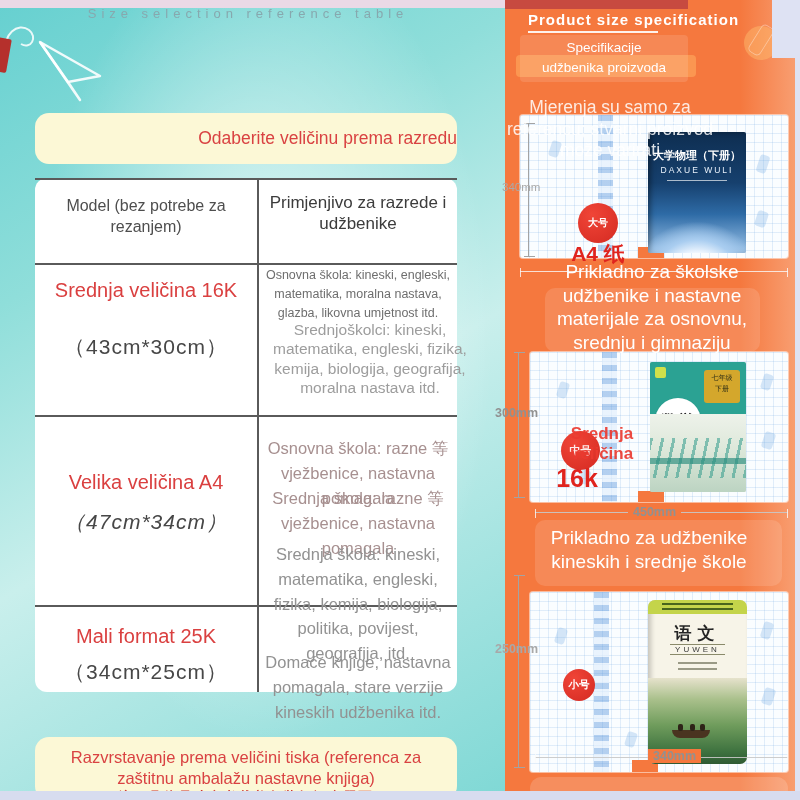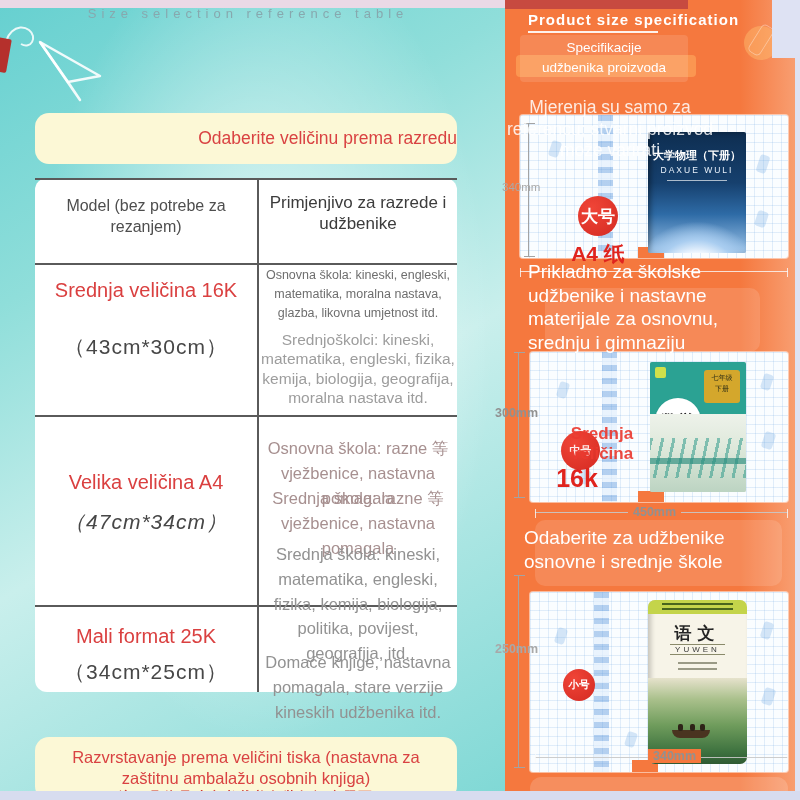--- a/index.html
+++ b/index.html
@@ -62,21 +62,21 @@
   .vline{position:absolute;width:0;border-left:1px solid #a3a3a3;}
   .vline:before,.vline:after{content:"";position:absolute;left:-5px;width:11px;height:1px;background:#a3a3a3;}
   .vline:before{top:0;}.vline:after{bottom:0;}
   .hline{position:absolute;height:0;border-top:1px solid rgba(250,250,250,.8);}
   .hline:before,.hline:after{content:"";position:absolute;top:-4px;width:1px;height:9px;background:rgba(250,250,250,.8);}
   .hline:before{left:0;}.hline:after{right:0;}
   .mlabel{position:absolute;font-size:12.5px;font-weight:bold;color:#919191;z-index:4;}
   .mlabel.onln{background:#f5783e;padding:0 5px;}
   .badge{position:absolute;border-radius:50%;background:radial-gradient(circle at 35% 30%,#f04537,#d42a22);
     color:#fff;display:flex;align-items:center;justify-content:center;font-weight:bold;z-index:3;}
-  .caption{position:absolute;color:#fff;font-size:19px;line-height:1.24;z-index:5;}
+  .caption{position:absolute;color:#fff;font-size:19px;line-height:1.24;text-align:center;z-index:5;}
   .capbg{position:absolute;background:rgba(255,255,255,.13);border-radius:10px;z-index:1;}
   
   #book1{background:linear-gradient(180deg,#0e2e51 0%,#16406e 42%,#2e6ba6 68%,#9dc4e9 100%);
     border-radius:2px;box-shadow:inset 3px 0 5px rgba(0,0,0,.35);overflow:hidden;}
   #book1:after{content:"";position:absolute;left:-15%;bottom:-26px;width:130%;height:58px;
     background:radial-gradient(ellipse at 50% 100%, #f0f7ff 0 32%, #a9cdf0 48%, rgba(70,120,180,0) 70%);}
   #book1 .bt{position:absolute;top:16px;left:0;width:100%;text-align:center;
     color:#fff;font-size:11px;font-weight:bold;}
   #book1 .bs{position:absolute;top:33px;left:0;width:100%;text-align:center;
     color:#e8f1fb;font-size:8.5px;letter-spacing:2px;}
@@ -153,29 +153,29 @@
     <div class="c1 model-red" style="top:100px;padding:0 16px;width:190px;">Srednja veličina 16K</div>
     <div class="c1 model-size" style="top:155px;">（43cm*30cm）</div>
 
     <div class="c1 model-red" style="top:292px;">Velika veličina A4</div>
     <div class="c1 model-size" style="top:330px;font-style:italic;">（47cm*34cm）</div>
 
     <div class="c1 model-red" style="top:446px;">Mali format 25K</div>
     <div class="c1 model-size" style="top:480px;">（34cm*25cm）</div>
 
     <div class="c2 ap0" style="top:88px;">Osnovna škola: kineski, engleski, matematika, moralna nastava, glazba, likovna umjetnost itd.</div>
-    <div class="c2 ap1" style="top:152px;">Srednjoškolci: kineski, matematika, engleski, fizika, kemija, biologija, geografija, moralna nastava itd.</div>
+    <div class="c2 ap1" style="top:142px;padding-left:12px;">Srednjoškolci: kineski, matematika, engleski, fizika, kemija, biologija, geografija, moralna nastava itd.</div>
     <div class="c2 apP" style="top:308px;">Srednja škola: razne 等vježbenice, nastavna pomagala</div>
     <div class="c2 apP" style="top:258px;">Osnovna škola: razne 等vježbenice, nastavna pomagala</div>
     <div class="c2 apG" style="top:364px;">Srednja škola: kineski, matematika, engleski, fizika, kemija, biologija, politika, povijest, geografija, itd.</div>
     <div class="c2 apG" style="top:472px;">Domaće knjige, nastavna pomagala, stare verzije kineskih udžbenika itd.</div>
   </div>
 
   <div id="sort-box" class="abs ybox">
-    <div class="t">Razvrstavanje prema veličini tiska (nastavna za zaštitnu ambalažu osobnih knjiga)</div>
+    <div class="t">Razvrstavanje prema veličini tiska (referenca za zaštitnu ambalažu nastavne knjiga)</div>
     <div class="clip">注：具体尺寸参考裁剪包装知识专题页</div>
   </div>
 
   <div id="right-bg" class="abs"></div>
   <div id="right-fade" class="abs"></div>
   <div id="rp-topbar" class="abs"></div>
 
   <div id="rp-header" class="abs">Product size specification</div>
   <div id="rp-underline" class="abs"></div>
 
@@ -195,21 +195,21 @@
     <div class="smudge" style="left:30px;top:26px;width:10px;height:16px;"></div>
     <div class="smudge" style="left:238px;top:40px;width:10px;height:18px;"></div>
     <div class="smudge" style="left:236px;top:96px;width:11px;height:16px;"></div>
     <div class="notch" style="left:118px;bottom:0;width:26px;height:11px;"></div>
     <div id="book1" class="abs" style="left:128px;top:17px;width:98px;height:121px;">
       <div class="bt">大学物理（下册）</div>
       <div class="bs">DAXUE WULI</div>
       <div class="brule"></div>
     </div>
   </div>
-  <div class="badge" style="left:578px;top:196px;width:40px;height:40px;font-size:17px;">大号</div>
+  <div class="badge" style="left:578px;top:203px;width:40px;height:40px;font-size:10px;">大号</div>
   <div class="abs" style="left:556px;top:240px;width:84px;text-align:center;font-size:21px;font-weight:bold;color:#e0241e;z-index:3;">A4 纸</div>
   <div class="vline" style="left:528px;top:123px;height:134px;"></div>
   <div class="mlabel" style="left:502px;top:181px;color:#a9a9a9;font-weight:normal;font-size:11.5px;">340mm</div>
 
   <div class="hline" style="left:520px;top:271px;width:268px;"></div>
   <div class="capbg" style="left:545px;top:288px;width:215px;height:64px;"></div>
   <div class="caption" style="left:528px;top:260px;width:248px;">Prikladno za školske udžbenike i nastavne materijale za osnovnu, srednju i gimnaziju</div>
 
   <div class="abs sheet" style="left:530px;top:352px;width:258px;height:150px;">
     <div class="tape" style="left:72px;"></div>
@@ -236,21 +236,21 @@
     <div>Srednja</div>
     <div>veličina</div>
   </div>
   <div class="abs" style="left:547px;top:464px;width:60px;text-align:center;font-size:25px;font-weight:bold;color:#e0241e;z-index:4;">16k</div>
   <div class="vline" style="left:518px;top:352px;height:146px;"></div>
   <div class="mlabel" style="left:495px;top:406px;">300mm</div>
   <div class="hline" style="left:535px;top:512px;width:253px;border-top-color:rgba(200,200,200,.9);"></div>
   <div class="mlabel onln" style="left:628px;top:505px;">450mm</div>
 
   <div class="capbg" style="left:535px;top:520px;width:247px;height:66px;"></div>
-  <div class="caption" style="left:524px;top:526px;width:250px;">Odaberite za udžbenike osnovne i srednje škole</div>
+  <div class="caption" style="left:524px;top:526px;width:250px;">Prikladno za udžbenike kineskih i srednje škole</div>
 
   <div class="abs sheet" style="left:530px;top:592px;width:258px;height:180px;">
     <div class="tape" style="left:64px;"></div>
     <div class="smudge" style="left:26px;top:36px;width:10px;height:16px;"></div>
     <div class="smudge" style="left:232px;top:30px;width:10px;height:17px;"></div>
     <div class="smudge" style="left:233px;top:96px;width:11px;height:17px;"></div>
     <div class="smudge" style="left:96px;top:140px;width:10px;height:15px;"></div>
     <div class="notch" style="left:102px;bottom:0;width:26px;height:12px;"></div>
     <div id="book3" class="abs" style="left:118px;top:8px;width:99px;height:164px;">
       <div class="b3banner">

